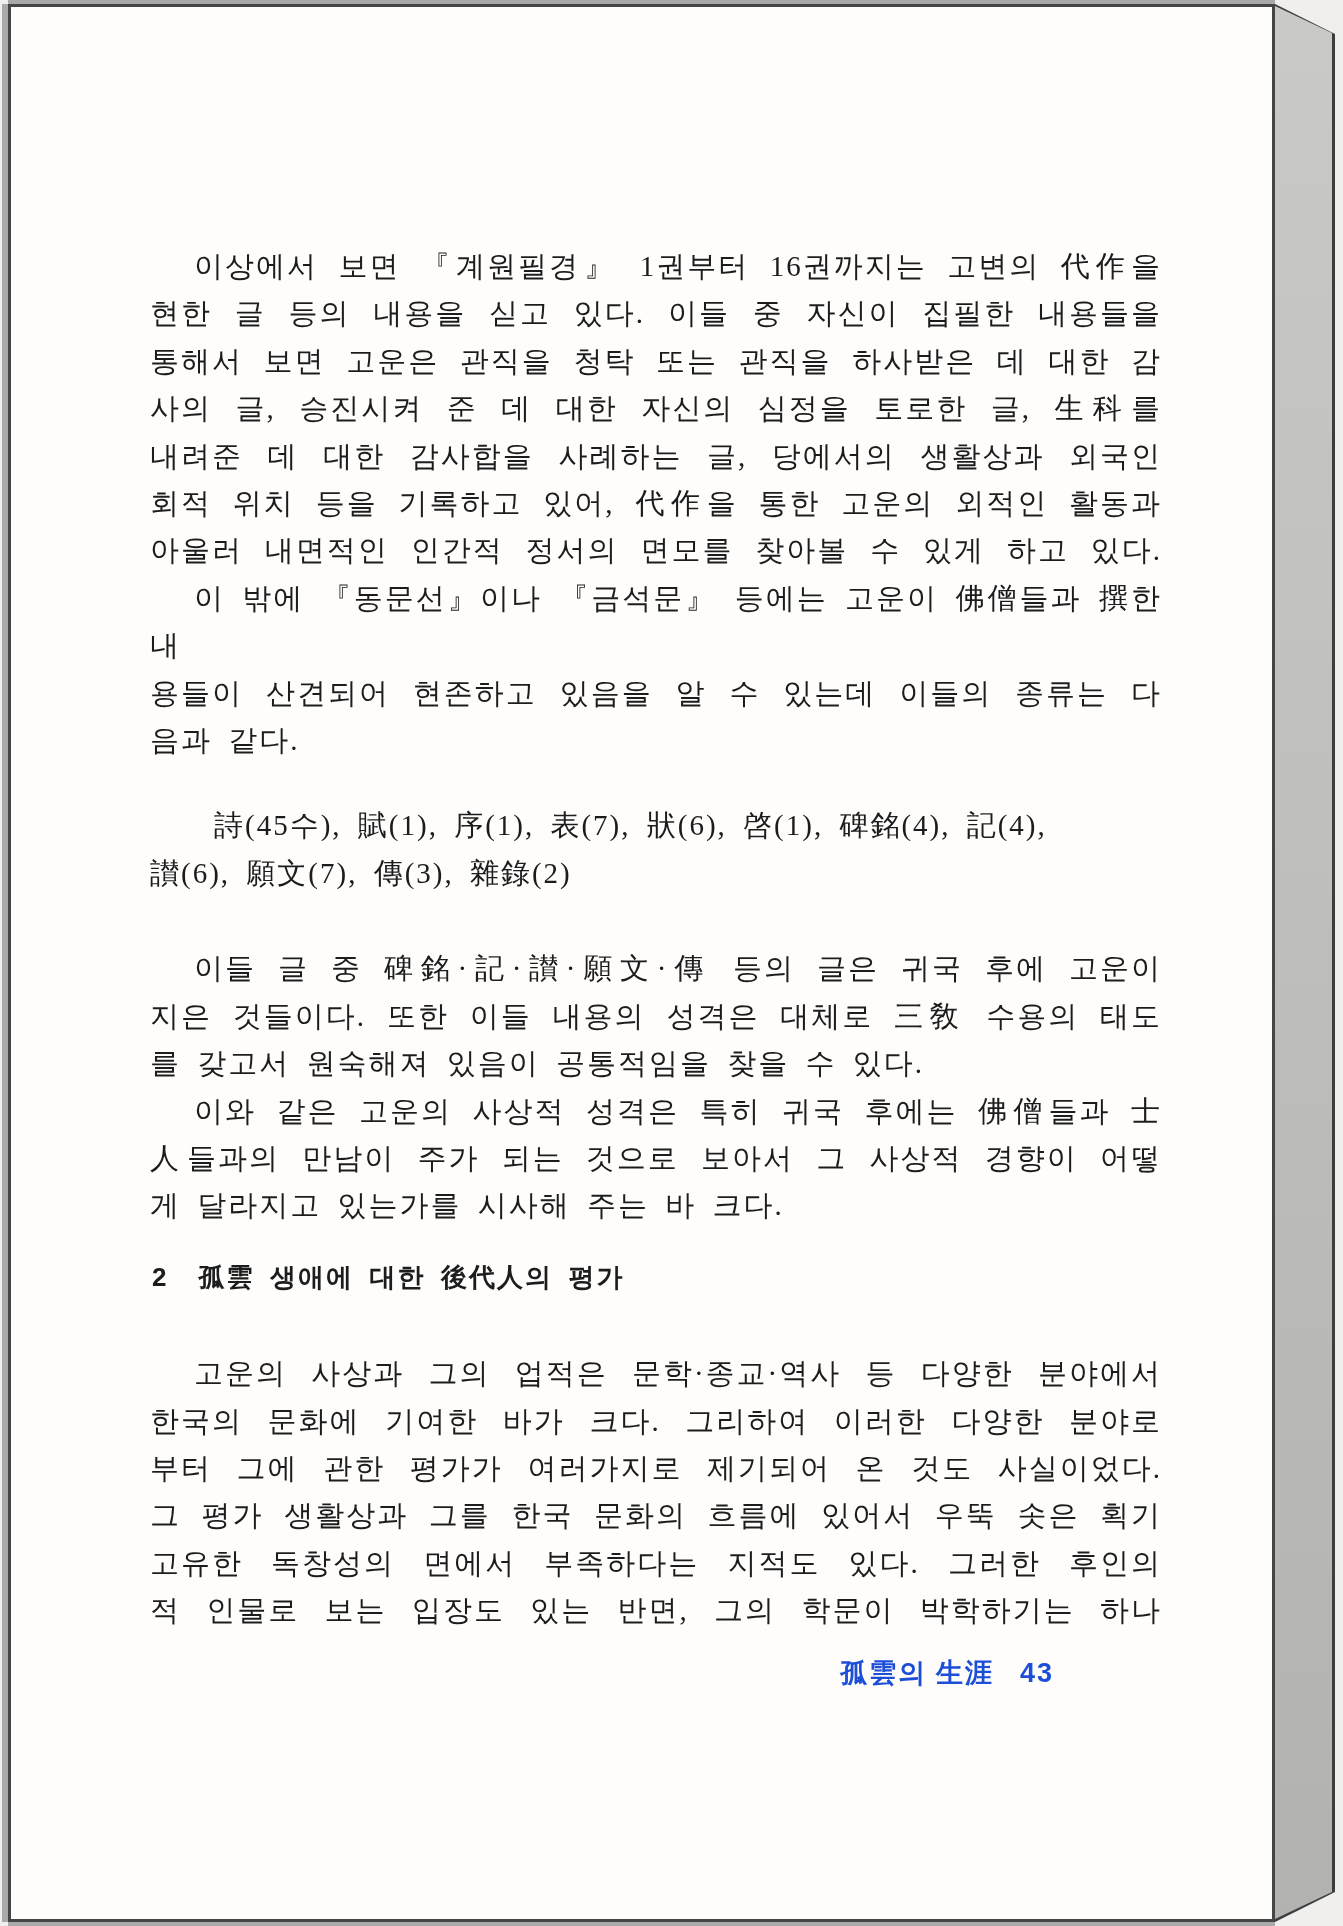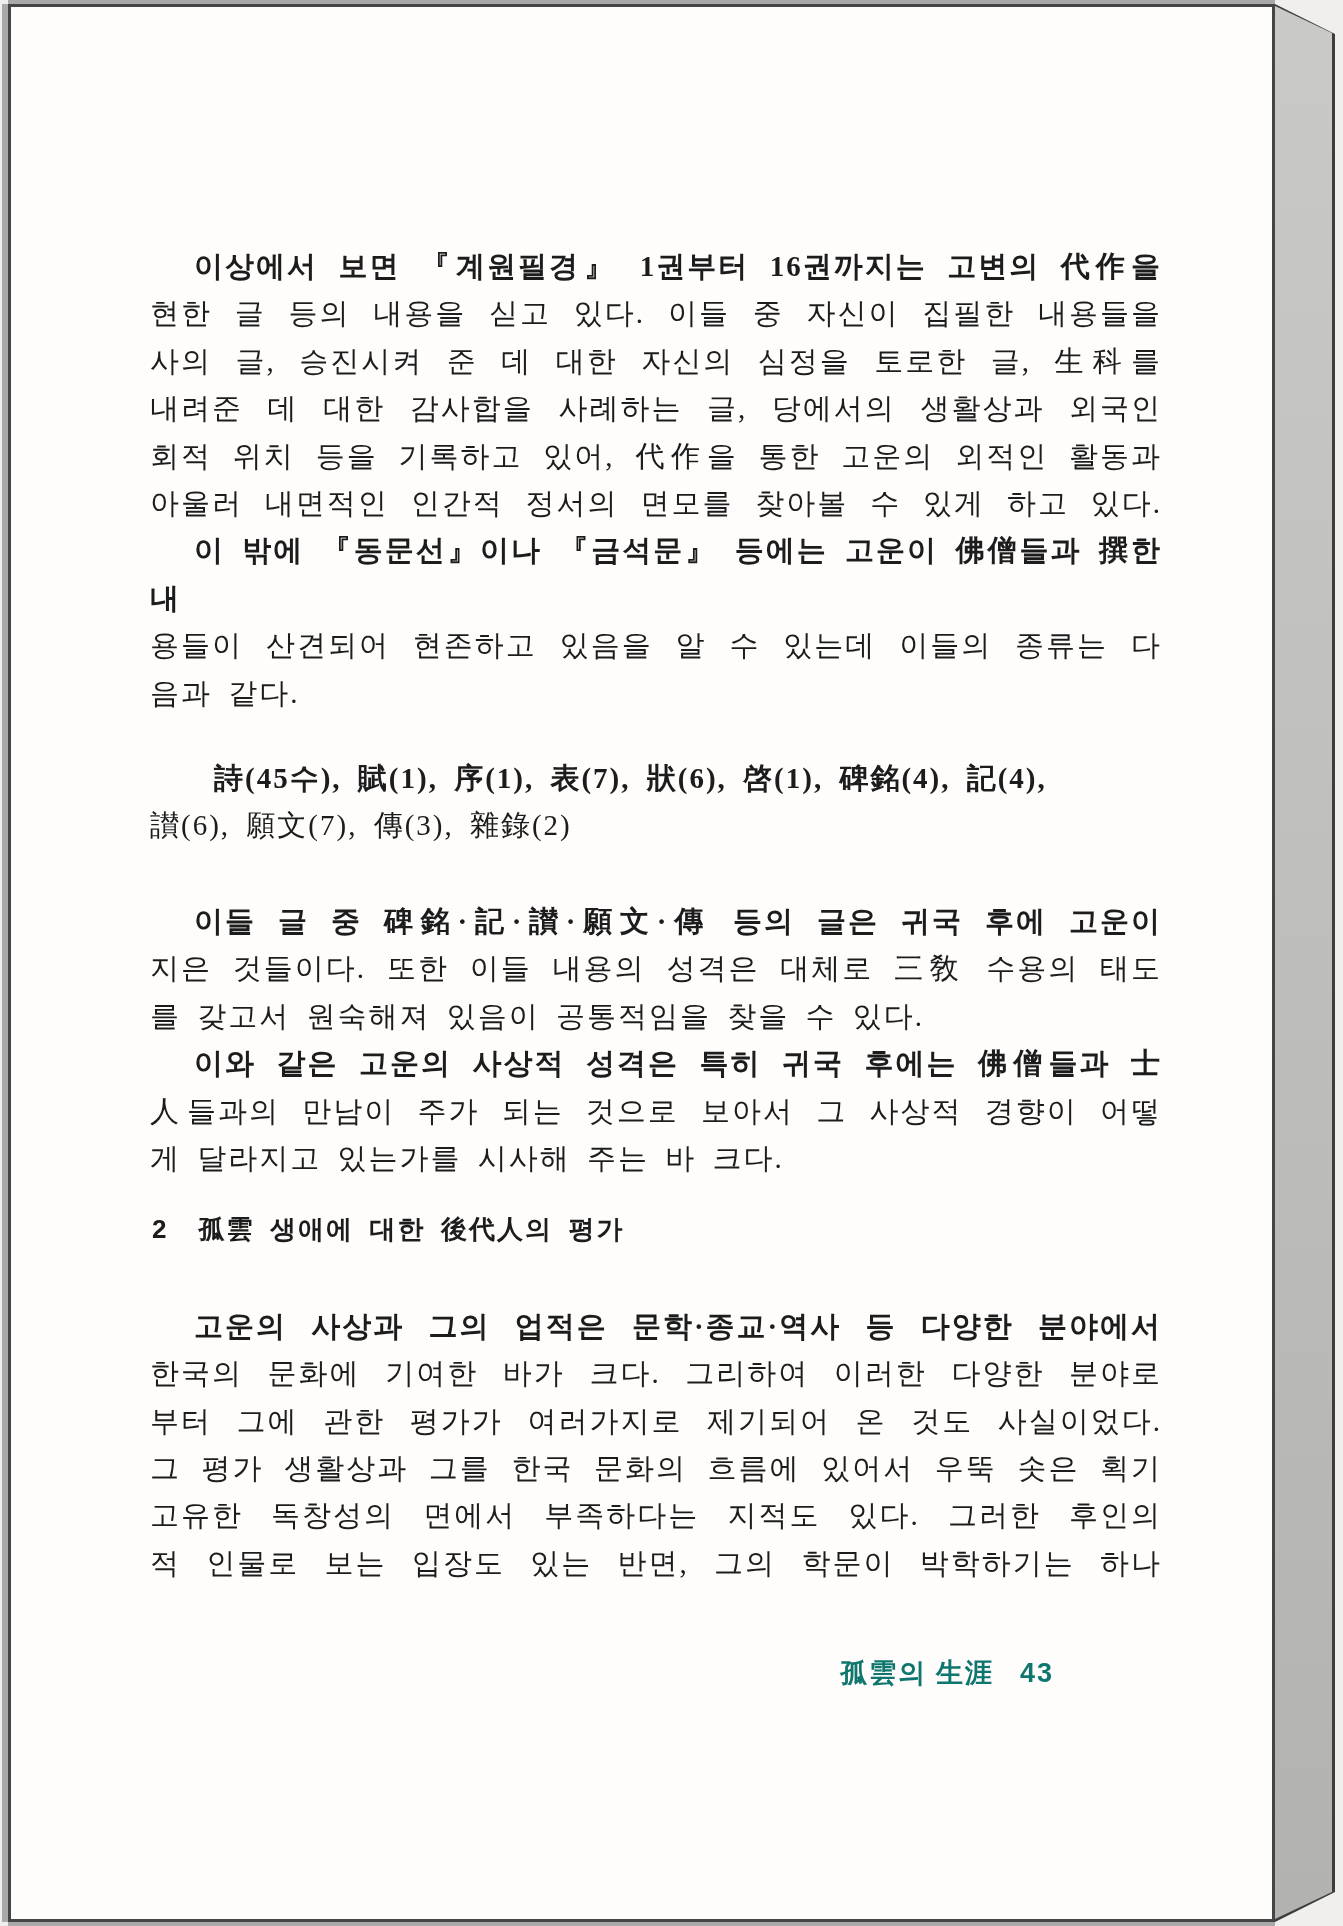--- a/index.html
+++ b/index.html
@@ -61,21 +61,21 @@
   .para { margin: 0; }
   .line {
     text-align: justify;
     text-align-last: justify;
     white-space: normal;
   }
   .line.plain {
     text-align: left;
     text-align-last: left;
   }
-  .line.indent { text-indent: 44px; font-weight: bold; }
+  .line.indent { text-indent: 44px; }
 
   .works {
     margin: 38px 0 48px 0;
   }
   .works .line.indent { text-indent: 64px; }
 
   .section-heading {
     margin: 24px 0 49px 2px;
     font-weight: bold;
     font-size: 26px;
@@ -91,37 +91,38 @@
     position: absolute;
     left: 139px;
     top: 1648px;
     width: 1012px;
     box-sizing: border-box;
     padding-right: 108px;
     text-align: right;
     font-size: 27px;
     font-weight: bold;
     letter-spacing: 2px;
-    color: #0f766e;
+    color: #1d4ed8;
   }
   .footer .pagenum {
     margin-left: 26px;
     font-family: "Liberation Sans", sans-serif;
   }
 </style>
 </head>
 <body>
 
 <div class="page">
 
   <div class="content">
 
     <div class="para">
         <div class="line indent">이상에서 보면 『계원필경』 1권부터 16권까지는 고변의 代作을</div>
         <div class="line">현한 글 등의 내용을 싣고 있다. 이들 중 자신이 집필한 내용들을</div>
+        <div class="line">통해서 보면 고운은 관직을 청탁 또는 관직을 하사받은 데 대한 감</div>
         <div class="line">사의 글, 승진시켜 준 데 대한 자신의 심정을 토로한 글, 生科를</div>
         <div class="line">내려준 데 대한 감사합을 사례하는 글, 당에서의 생활상과 외국인</div>
         <div class="line">회적 위치 등을 기록하고 있어, 代作을 통한 고운의 외적인 활동과</div>
         <div class="line">아울러 내면적인 인간적 정서의 면모를 찾아볼 수 있게 하고 있다.</div>
       </div>
 
     <div class="para">
         <div class="line indent">이 밖에 『동문선』이나 『금석문』 등에는 고운이 佛僧들과 撰한 내</div>
         <div class="line">용들이 산견되어 현존하고 있음을 알 수 있는데 이들의 종류는 다</div>
         <div class="line plain">음과 같다.</div>

